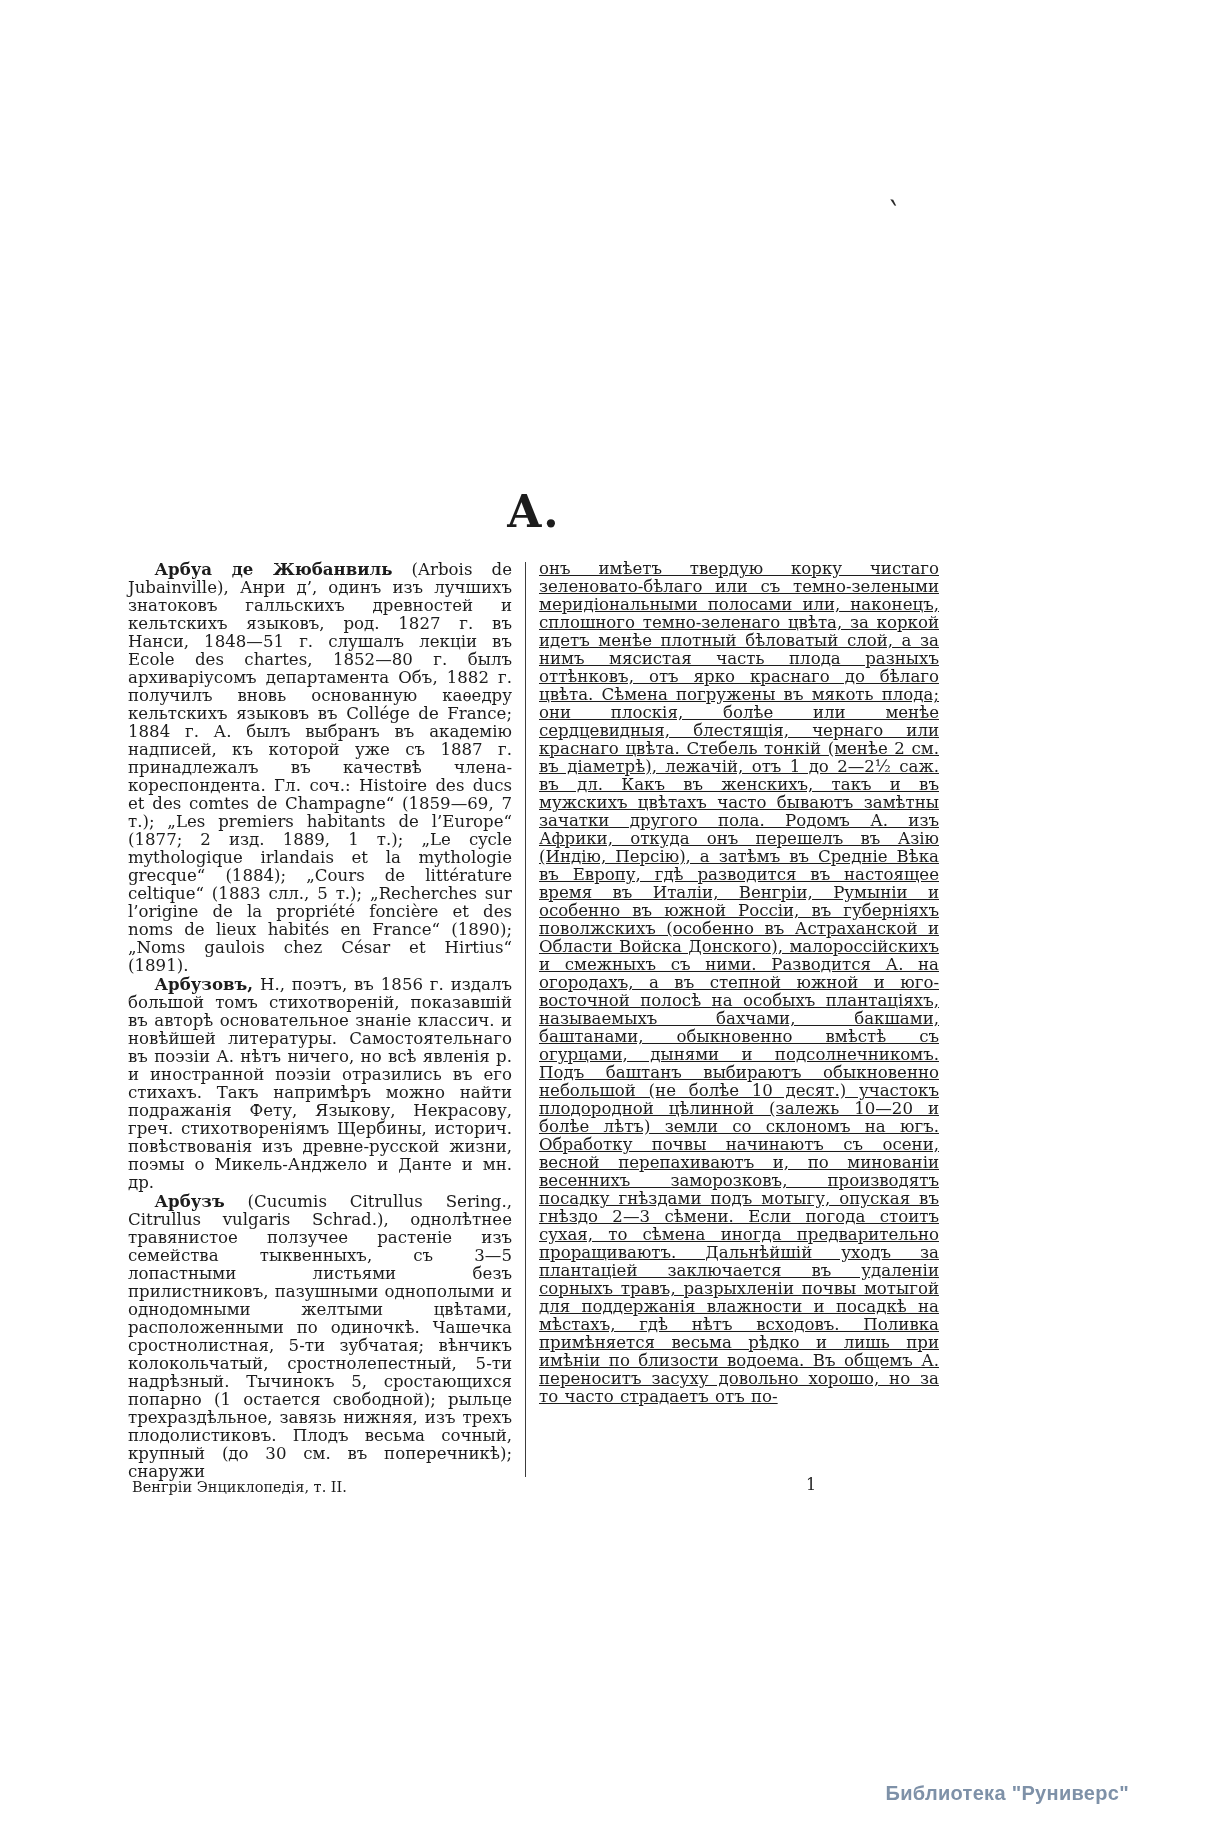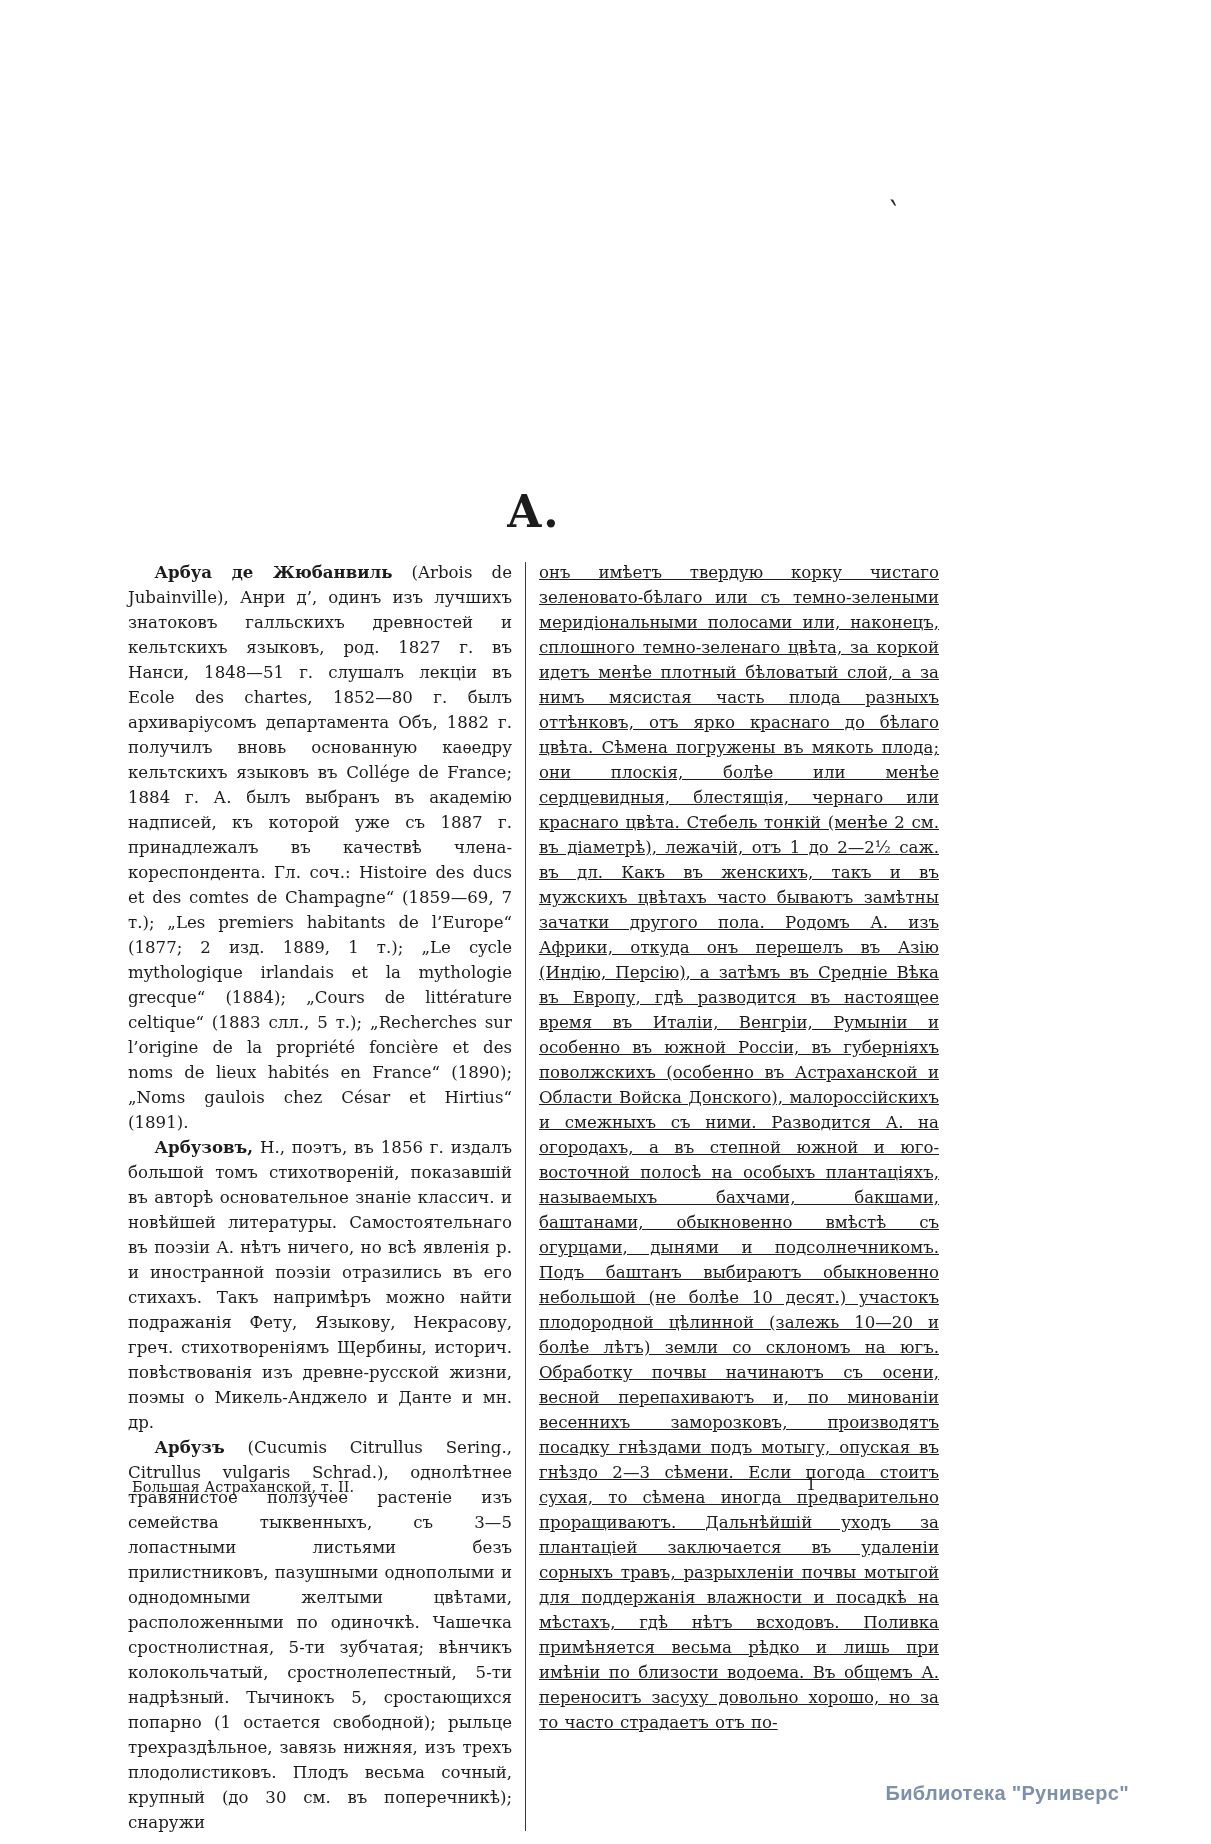--- a/index.html
+++ b/index.html
@@ -39,21 +39,21 @@
     position: absolute;
     left: 128px;
     top: 560px;
     width: 812px;
     display: flex;
     align-items: stretch;
   }
   .col {
     text-align: justify;
     font-size: 16.6px;
-    line-height: 25px;
+    line-height: 18px;
     word-spacing: 1px;
   }
   .col-left  { width: 384px; }
   .col-right { width: 400px; text-decoration: underline; }
   .col-divider {
     width: 1px;
     background: #3c3c3c;
     margin: 2px 13px 4px 13px;
   }
   .para {
@@ -111,19 +111,19 @@
 
     <div class="col-divider"></div>
 
     <div class="col col-right">
       <p class="para no-indent"><span>онъ имѣетъ твердую корку чистаго зеленовато-бѣлаго или съ темно-зелеными меридіональными полосами или, наконецъ, сплошного темно-зеленаго цвѣта, за коркой идетъ менѣе плотный бѣловатый слой, а за нимъ мясистая часть плода разныхъ оттѣнковъ, отъ ярко краснаго до бѣлаго цвѣта. Сѣмена погружены въ мякоть плода; они плоскія, болѣе или менѣе сердцевидныя, блестящія, чернаго или краснаго цвѣта. Стебель тонкій (менѣе 2 см. въ діаметрѣ), лежачій, отъ 1 до 2—2½ саж. въ дл. Какъ въ женскихъ, такъ и въ мужскихъ цвѣтахъ часто бываютъ замѣтны зачатки другого пола. Родомъ А. изъ Африки, откуда онъ перешелъ въ Азію (Индію, Персію), а затѣмъ въ Средніе Вѣка въ Европу, гдѣ разводится въ настоящее время въ Италіи, Венгріи, Румыніи и особенно въ южной Россіи, въ губерніяхъ поволжскихъ (особенно въ Астраханской и Области Войска Донского), малороссійскихъ и смежныхъ съ ними. Разводится А. на огородахъ, а въ степной южной и юго-восточной полосѣ на особыхъ плантаціяхъ, называемыхъ бахчами, бакшами, баштанами, обыкновенно вмѣстѣ съ огурцами, дынями и подсолнечникомъ. Подъ баштанъ выбираютъ обыкновенно небольшой (не болѣе 10 десят.) участокъ плодородной цѣлинной (залежь 10—20 и болѣе лѣтъ) земли со склономъ на югъ. Обработку почвы начинаютъ съ осени, весной перепахиваютъ и, по минованіи весеннихъ заморозковъ, производятъ посадку гнѣздами подъ мотыгу, опуская въ гнѣздо 2—3 сѣмени. Если погода стоитъ сухая, то сѣмена иногда предварительно проращиваютъ. Дальнѣйшій уходъ за плантаціей заключается въ удаленіи сорныхъ травъ, разрыхленіи почвы мотыгой для поддержанія влажности и посадкѣ на мѣстахъ, гдѣ нѣтъ всходовъ. Поливка примѣняется весьма рѣдко и лишь при имѣніи по близости водоема. Въ общемъ А. переноситъ засуху довольно хорошо, но за то часто страдаетъ отъ по-</span></p>
     </div>
 
   </div>
 
   <div class="footer">
-    <span class="footer-imprint">Большая Астраханской, т. II.</span>
+    <span class="footer-imprint">Венгріи Энциклопедія, т. II.</span>
     <span class="footer-page-number">1</span>
   </div>
 
   <div class="watermark">Библиотека "Руниверс"</div>
 
 </div>
 
 </body></html>

